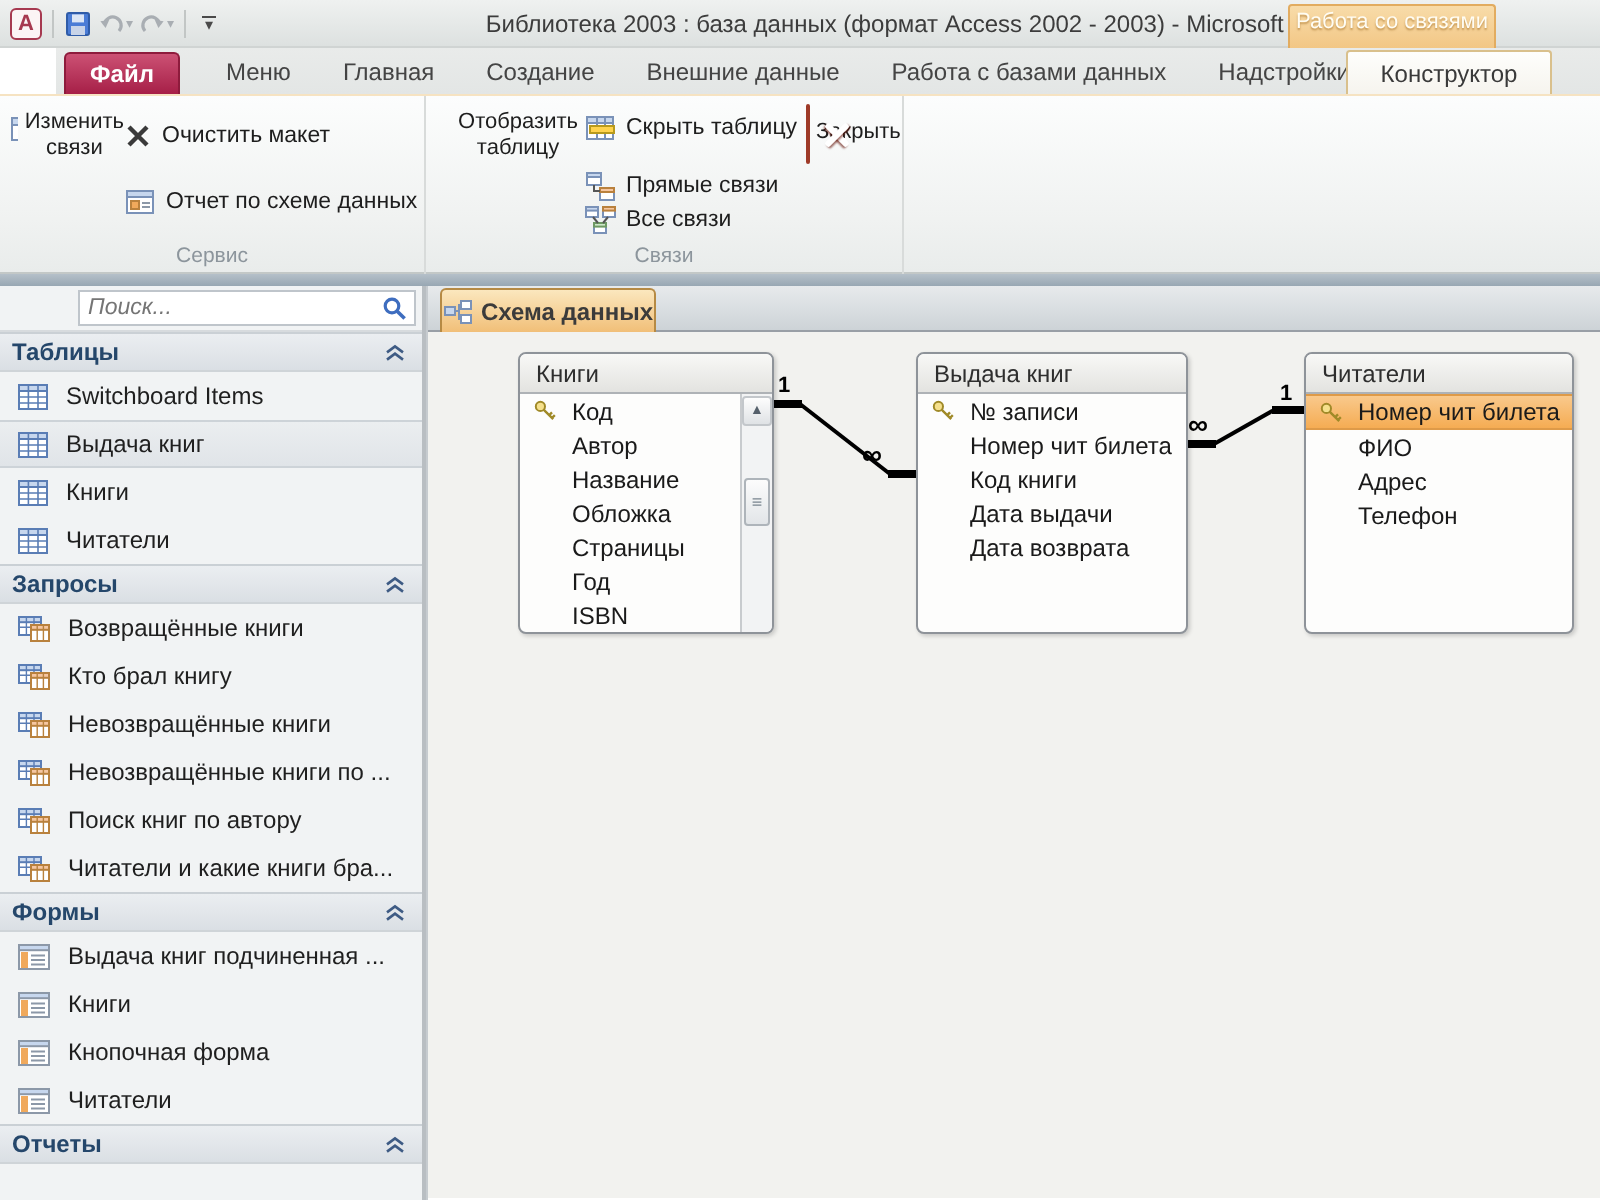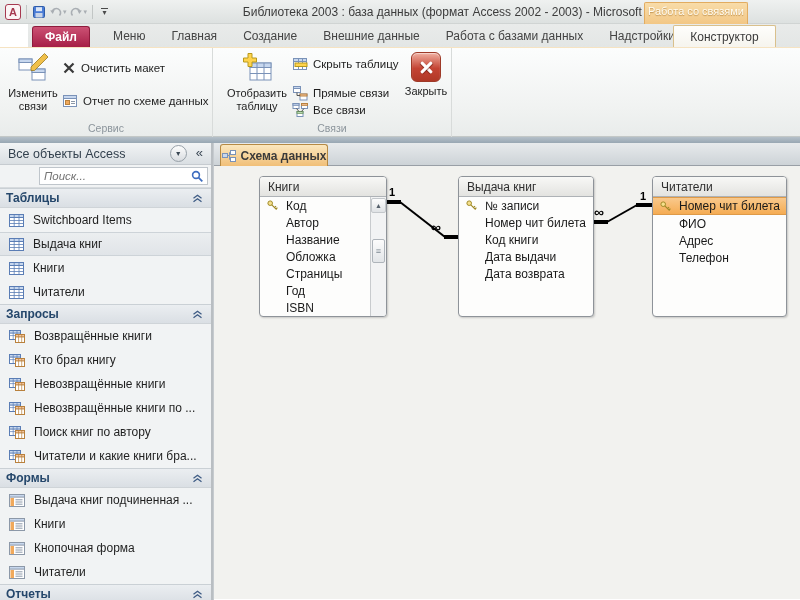--- a/index.html
+++ b/index.html
@@ -41,21 +41,21 @@
 
   
   .ribbon { position:absolute; left:0; top:47px; width:800px; height:90px;
     background:linear-gradient(#FCFDFD,#F0F2F1 70%,#E9ECEB);
     border-top:1px solid #F6E3C2; border-bottom:1px solid #C3C8C7; }
   .rgroup { position:absolute; top:0; height:89px; border-right:1px solid #D8DBDA; }
   .rg-servis { left:0; width:213px; }
   .rg-svyazi { left:213px; width:239px; }
   .rgroup-label { position:absolute; bottom:3px; left:0; right:0; text-align:center;
     font-size:10.5px; color:#8C959C; }
-  .bigbtn { position:absolute; top:4px; display:flex; flex-direction:column; align-items:center; gap:3px;
+  .bigbtn { position:absolute; top:4px; display:flex; flex-direction:row; align-items:center; gap:3px;
     font-size:11px; color:#1E1E1E; text-align:center; line-height:1.2; }
   .smallbtn { position:absolute; display:flex; align-items:center; gap:5px; font-size:11.5px;
     color:#1E1E1E; white-space:nowrap; }
   .close-ico { width:30px; height:30px; border-radius:6px; border:1px solid #9E3A28;
     background:linear-gradient(#F0AFA0,#C44434 55%,#B03826); position:relative; box-shadow:inset 0 1px 1px rgba(255,255,255,.5); }
   .close-ico .xbar { position:absolute; left:7px; top:13px; width:15px; height:3px; background:#fff;
     border-radius:1px; box-shadow:0 1px 1px rgba(100,20,10,.6); }
   .x1 { transform:rotate(45deg); } .x2 { transform:rotate(-45deg); }
 
   
@@ -251,25 +251,20 @@
         </div>
         <span>Закрыть</span>
       </div>
       <div class="rgroup-label">Связи</div>
     </div>
   </div>
 
   <div class="splitter"></div>
 
   <div class="navpane">
-    <div class="nav-header">
-      <div class="nav-header-title">Все объекты Access</div>
-      <div class="nav-drop-btn">▼</div>
-      <div class="nav-collapse-btn">«</div>
-    </div>
     <div class="nav-search">
       <div class="nav-search-box">
         <input placeholder="Поиск..." style="">
         <div class="search-btn">
           <svg width="13" height="13">
             <circle cx="5" cy="5" r="3.4" fill="none" stroke="#3E6DBF" stroke-width="1.6"></circle>
             <path d="M7.6 7.6 L11.3 11.3" stroke="#3E6DBF" stroke-width="1.8"></path>
           </svg>
         </div>
       </div>

